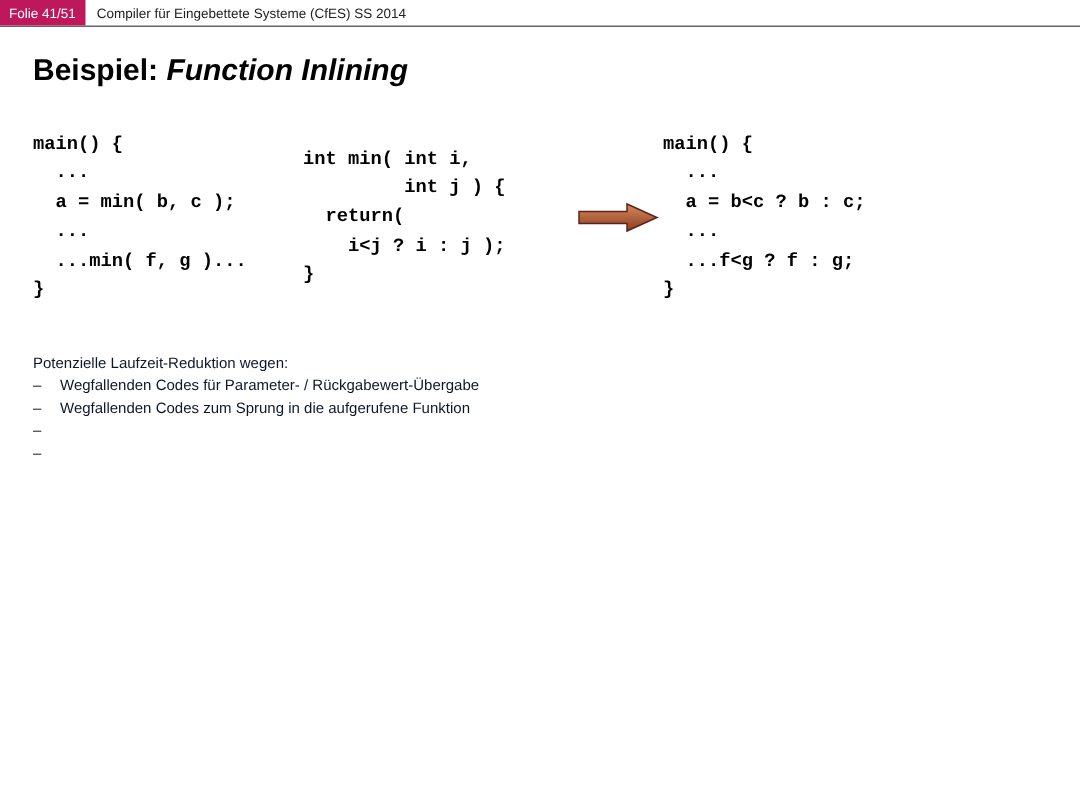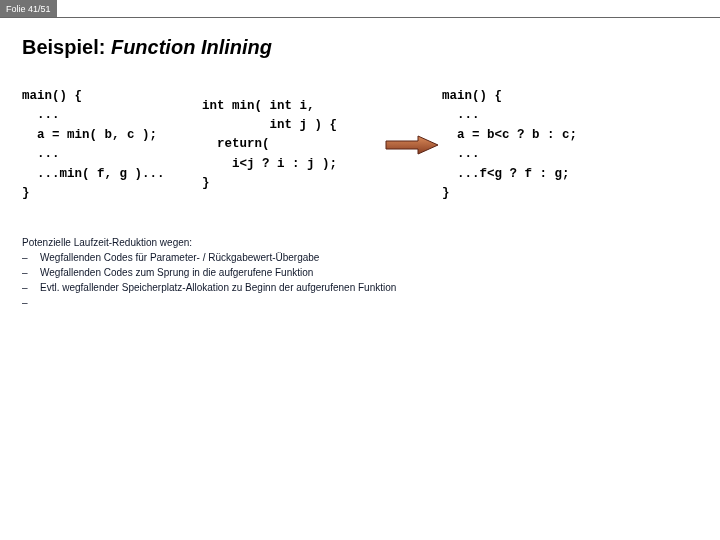--- a/index.html
+++ b/index.html
@@ -11,21 +11,21 @@
     position: relative;
     overflow: hidden;
   }
   .header-bar {
     display: flex;
     align-items: stretch;
     height: 18px;
     border-bottom: 1px solid #666;
   }
   .slide-number {
-    background: #737373;
+    background: #be185d;
     color: #fff;
     font-size: 9px;
     padding: 3px 6px;
     display: flex;
     align-items: center;
     white-space: nowrap;
   }
   .course-title {
     font-size: 9px;
     color: #222;
@@ -82,20 +82,21 @@
     color: #000;
   }
   .footer-left { padding-left: 22px; flex: 0 0 240px; }
   .footer-center { flex: 1; text-align: left; padding-left: 10px; }
 </style>
 </head>
 <body>
 
 <div class="header-bar">
   <div class="slide-number">Folie 41/51</div>
+  <div class="course-title">Compiler für Eingebettete Systeme (CfES) SS 2014</div>
 </div>
 
 <div class="content">
 
   <div class="title">
     <span>Beispiel: </span><span class="italic">Function Inlining</span>
   </div>
 
   <div class="code-row">
     <div class="code-block code-left">main() {
@@ -133,21 +134,20 @@
     <div class="item">
         <span class="dash">–</span>
         <span>Wegfallenden Codes für Parameter- / Rückgabewert-Übergabe</span>
       </div>
     <div class="item">
         <span class="dash">–</span>
         <span>Wegfallenden Codes zum Sprung in die aufgerufene Funktion</span>
       </div>
     <div class="item">
         <span class="dash">–</span>
-        <span>Evtl. wegfallender Speicherplatz-Allokation zu Beginn der aufgerufenen Funktion</span>
       </div>
     <div class="item">
         <span class="dash">–</span>
       </div>
   </div>
 
 </div>
 
 <div class="footer">
 </div>

